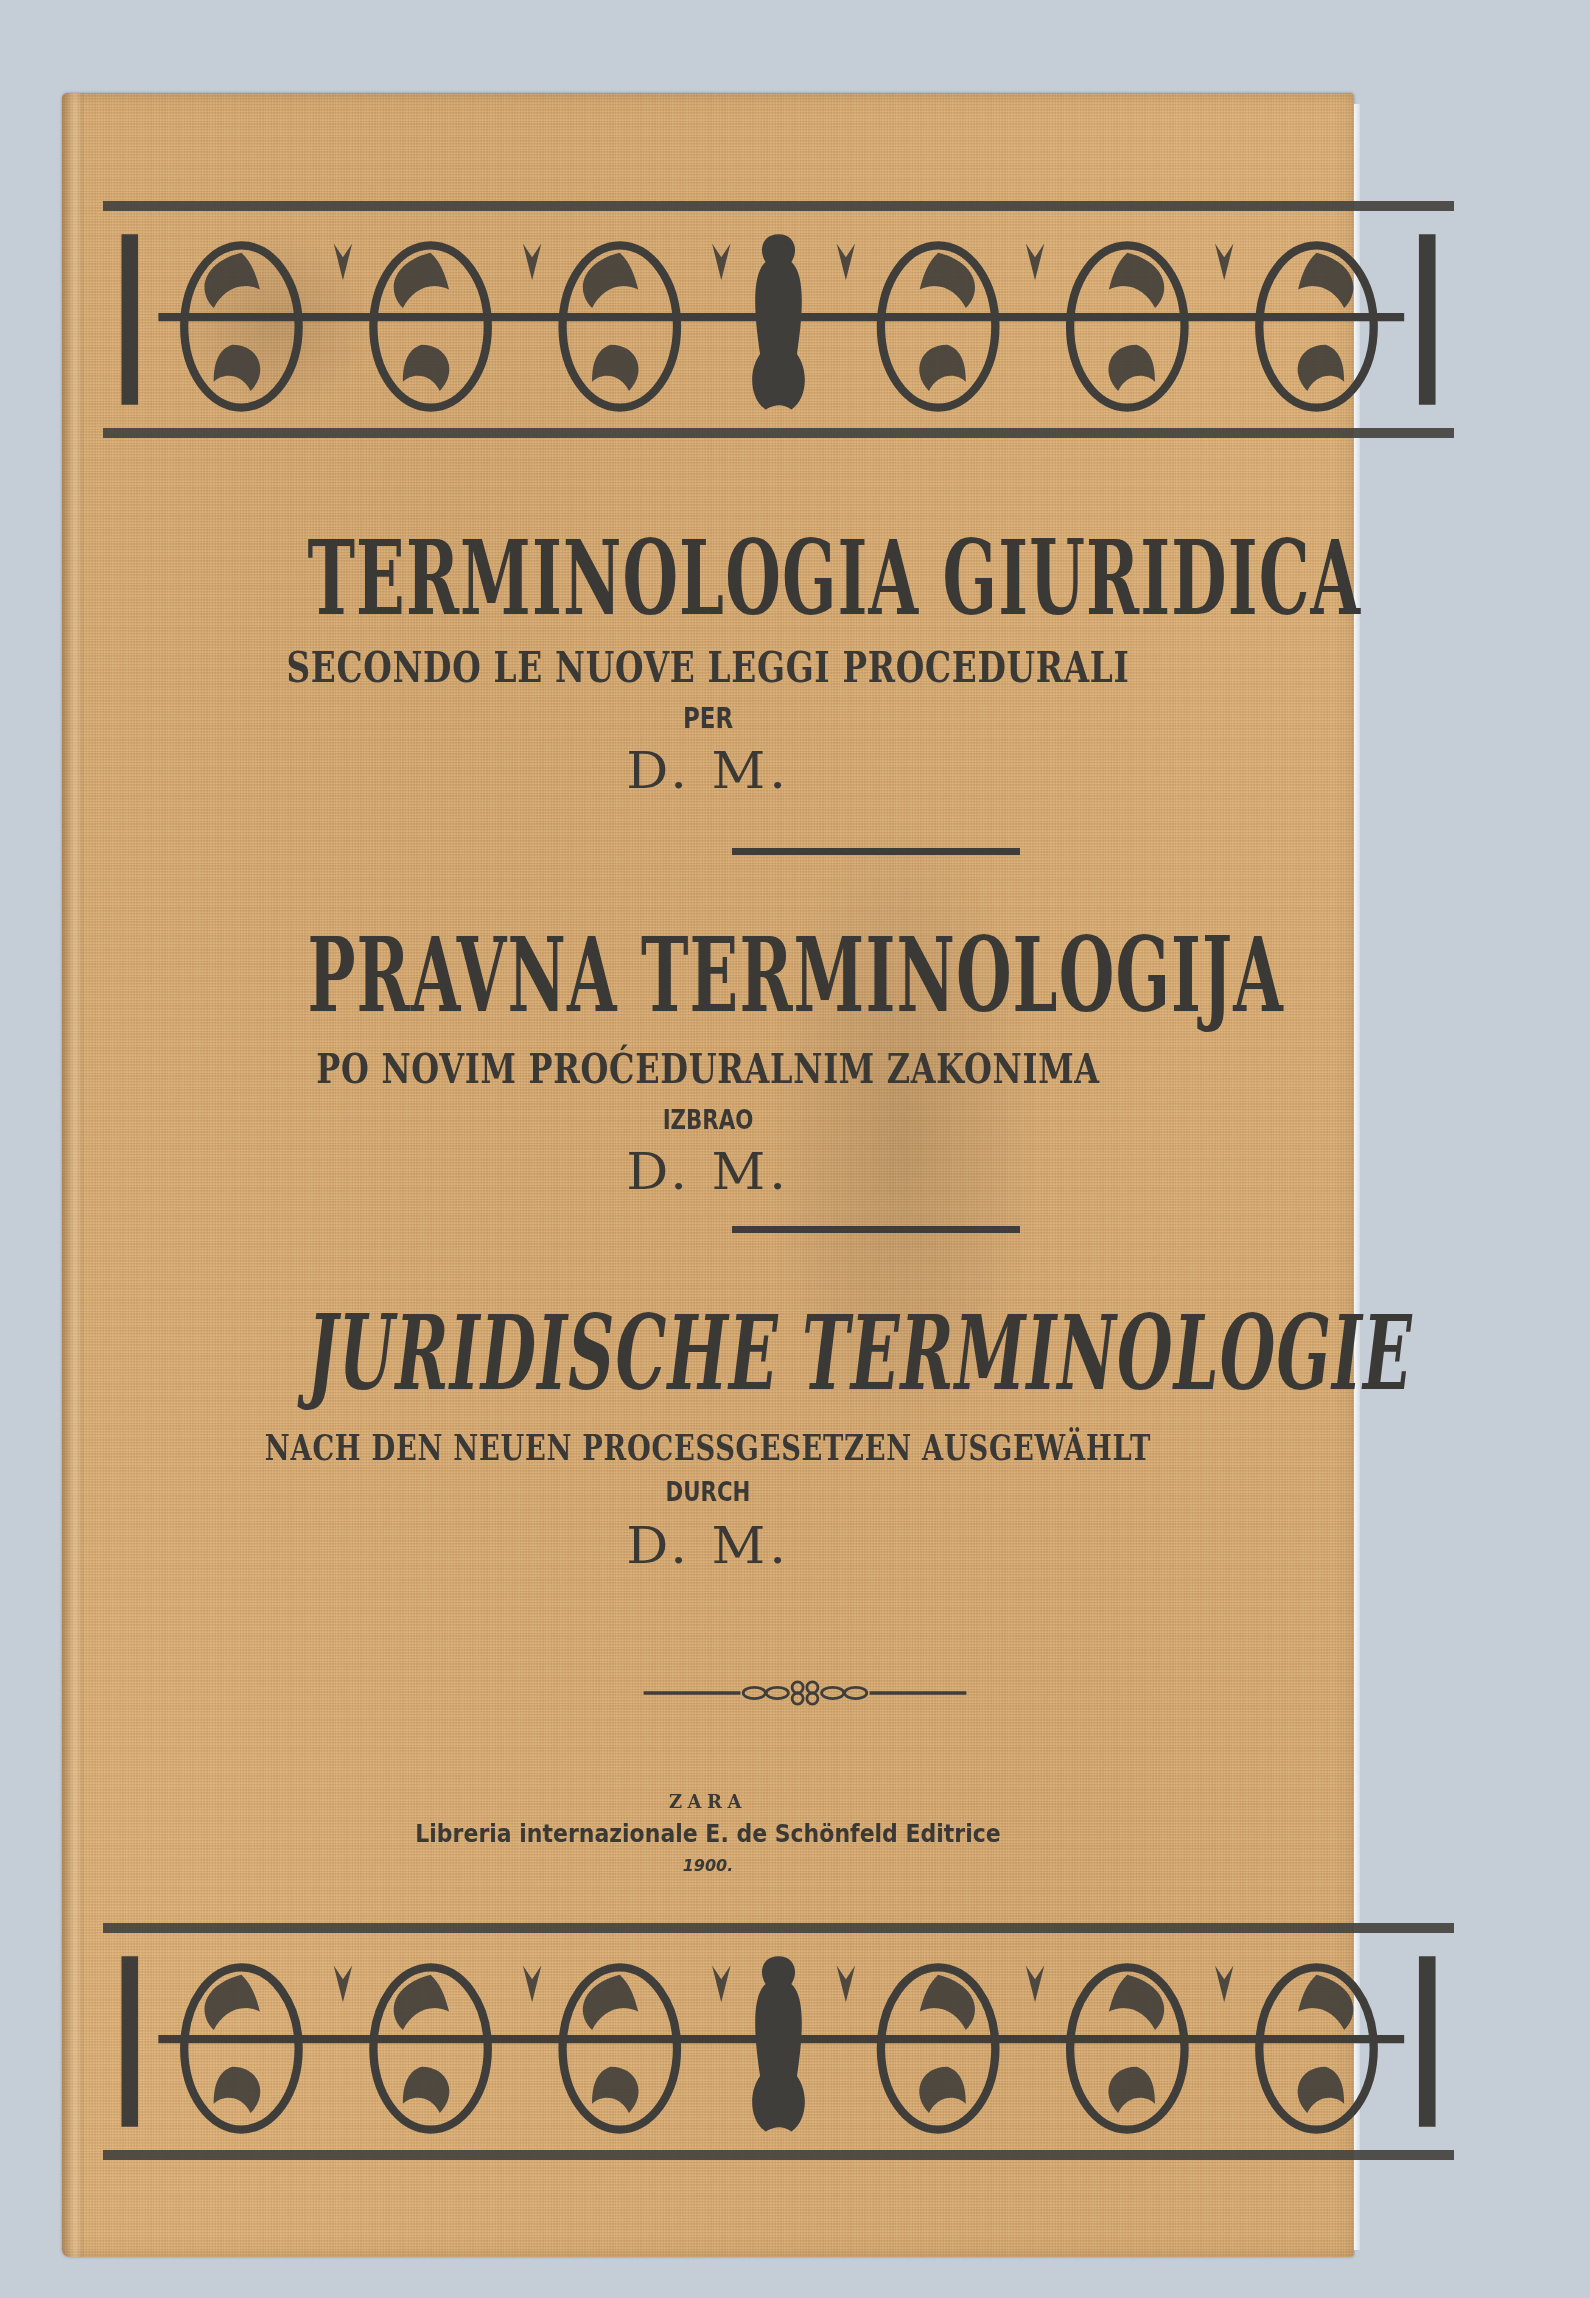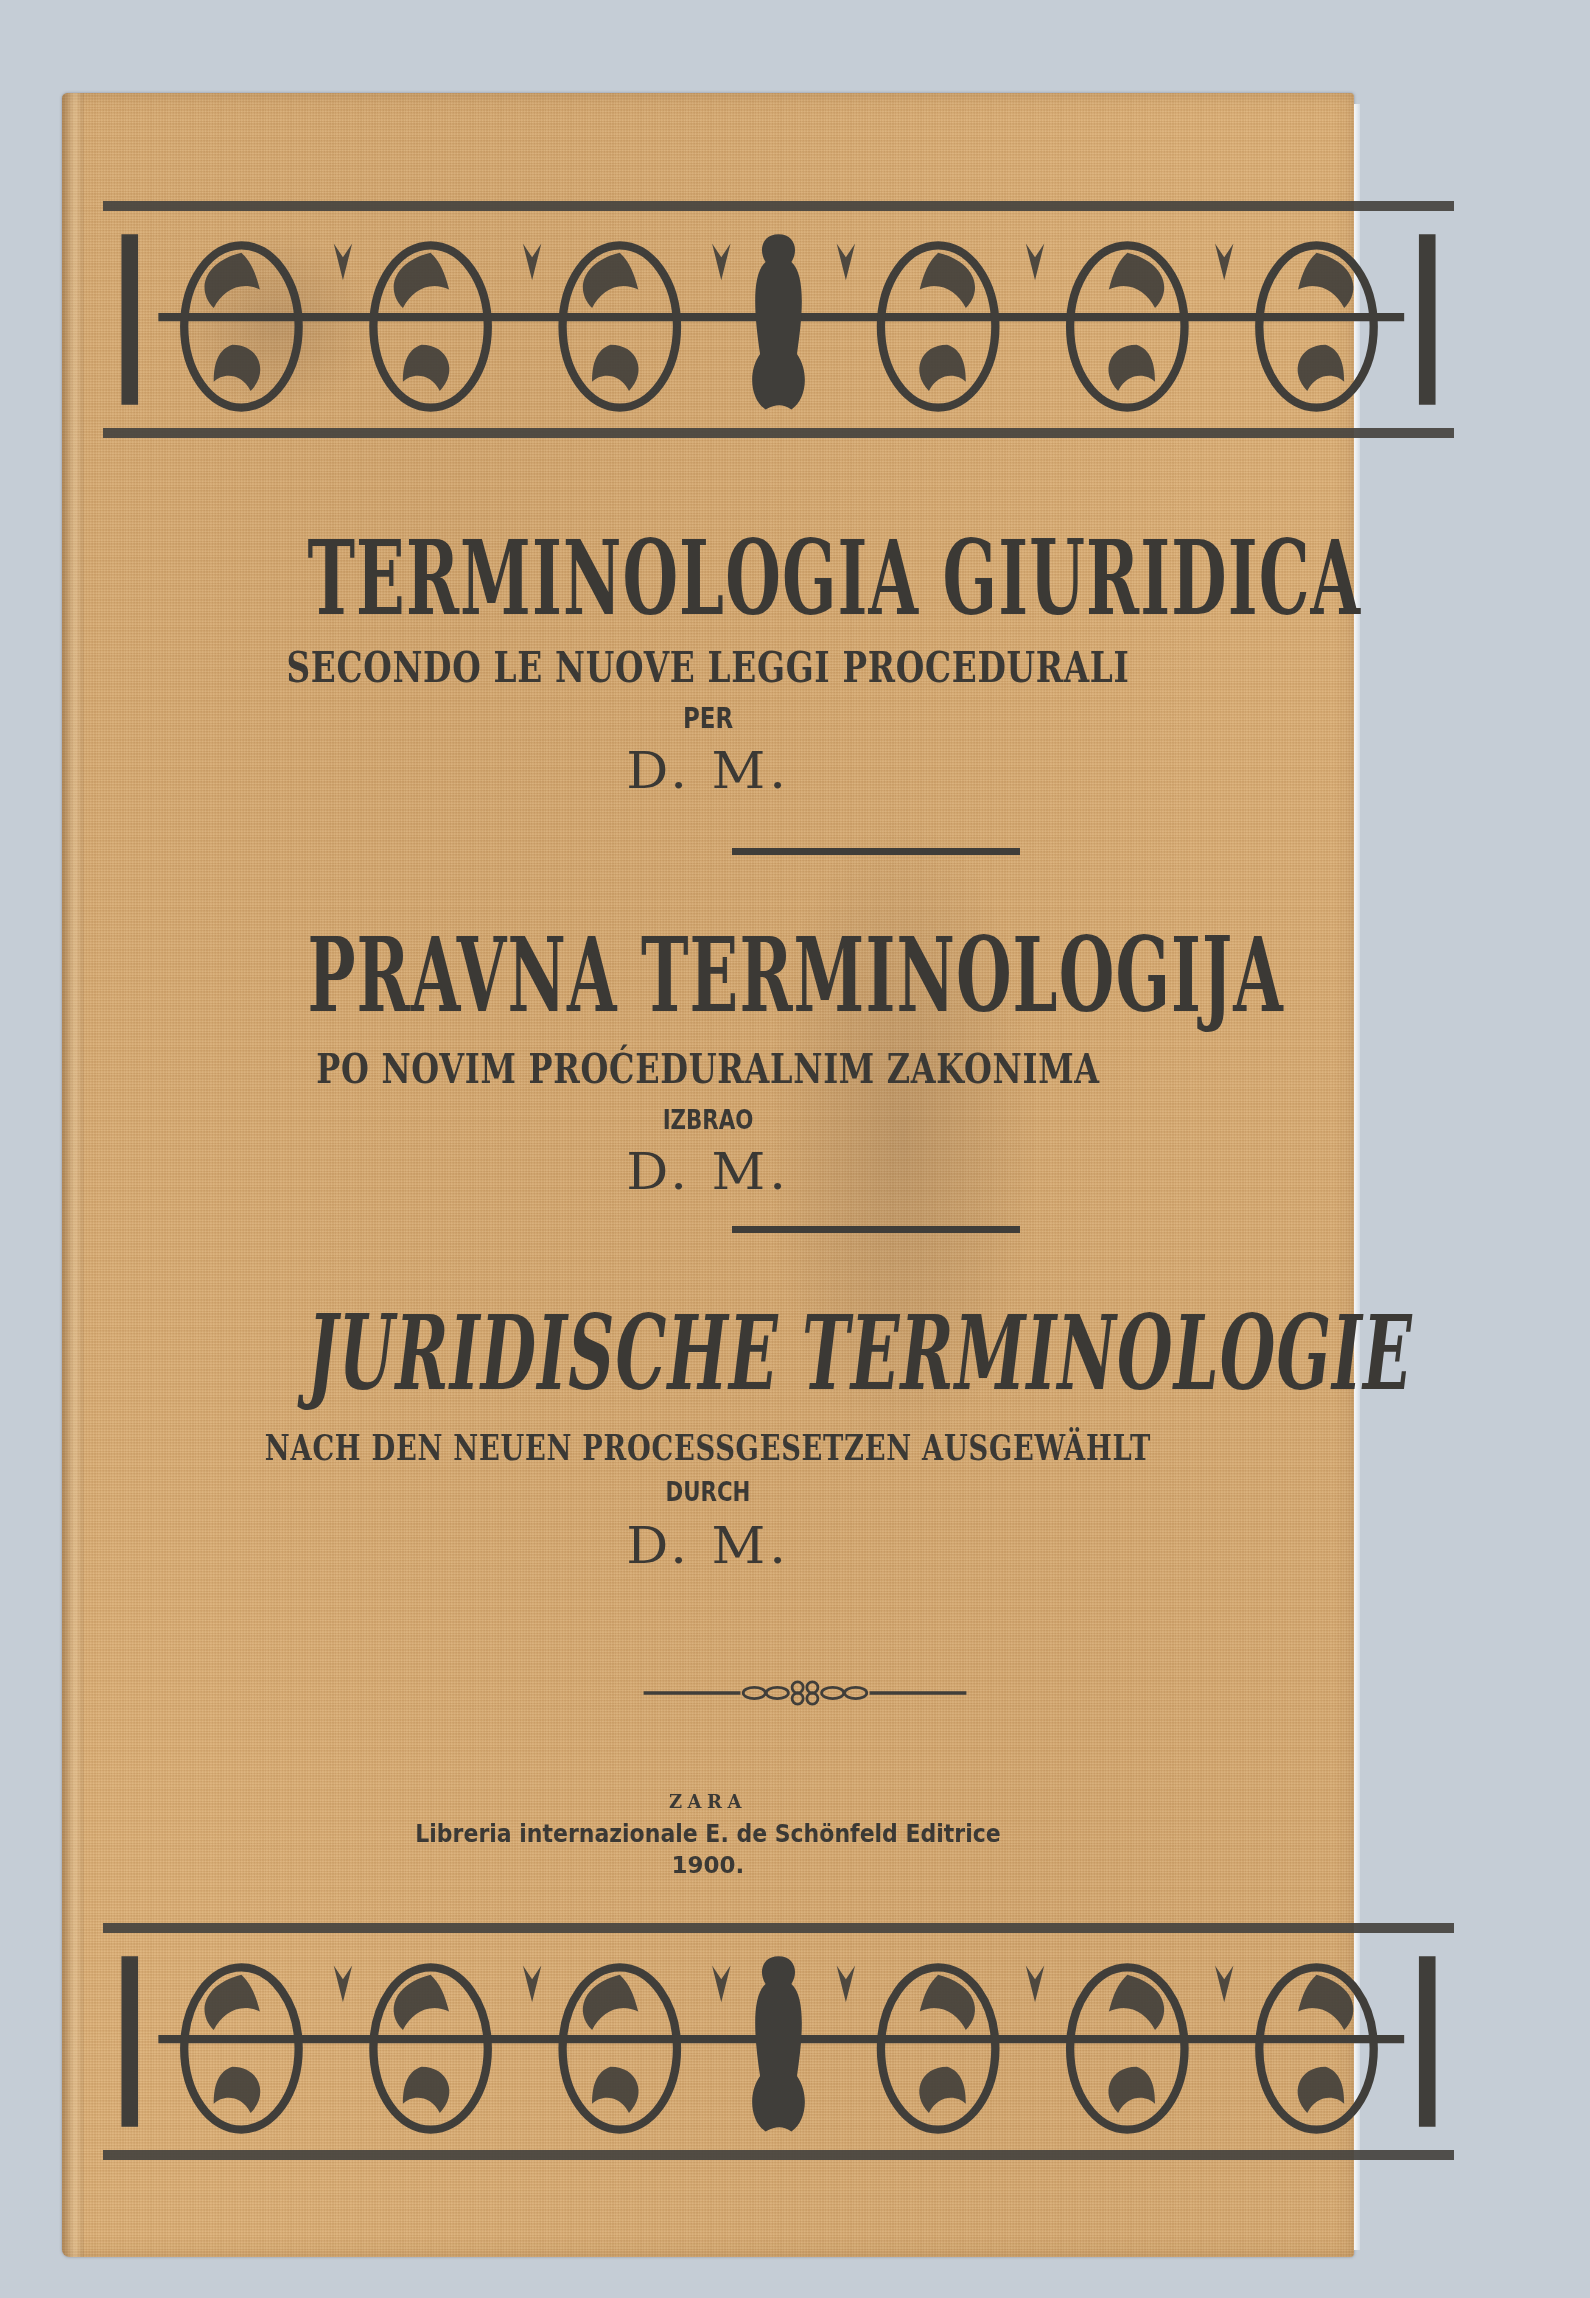--- a/index.html
+++ b/index.html
@@ -102,21 +102,21 @@
     .t3 { top: 1204px; font-size: 103px; line-height: 111px; font-style: italic; }
     .s3 { top: 1334px; font-size: 35px; line-height: 41px; }
     .p3 { top: 1384px; font-size: 26px; line-height: 31px; }
     .a3 { top: 1426px; font-size: 50px; line-height: 55px; }
 
     .ornament {
       position: absolute; left: 577px; top: 1586px; width: 332px; height: 28px;
     }
     .imprint-city { top: 1696px; font-size: 18px; line-height: 26px; letter-spacing: 5.5px; font-weight: bold; }
     .imprint-pub  { top: 1726px; font-size: 25px; line-height: 29.5px; font-weight: bold; font-family: "DejaVu Sans", sans-serif; transform: scaleX(0.88); white-space: nowrap; }
-    .imprint-year { top: 1758px; font-size: 23px; line-height: 29.5px; font-weight: bold; font-family: "DejaVu Sans", sans-serif; }
+    .imprint-year { top: 1758px; font-size: 16px; line-height: 29.5px; font-weight: bold; font-family: "DejaVu Sans", sans-serif; font-style: italic; }
 
     .stain {
       position: absolute; border-radius: 50%;
       background: radial-gradient(ellipse, rgba(90,70,55,0.18), transparent 70%);
       pointer-events: none;
     }
   </style>
 </head>
 <body>
 

